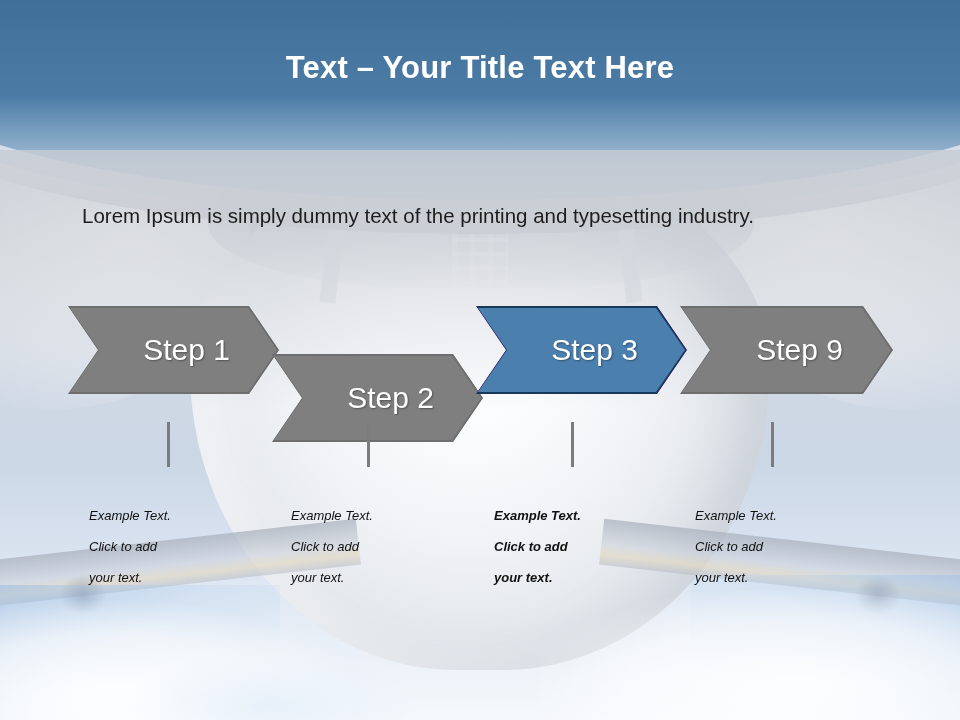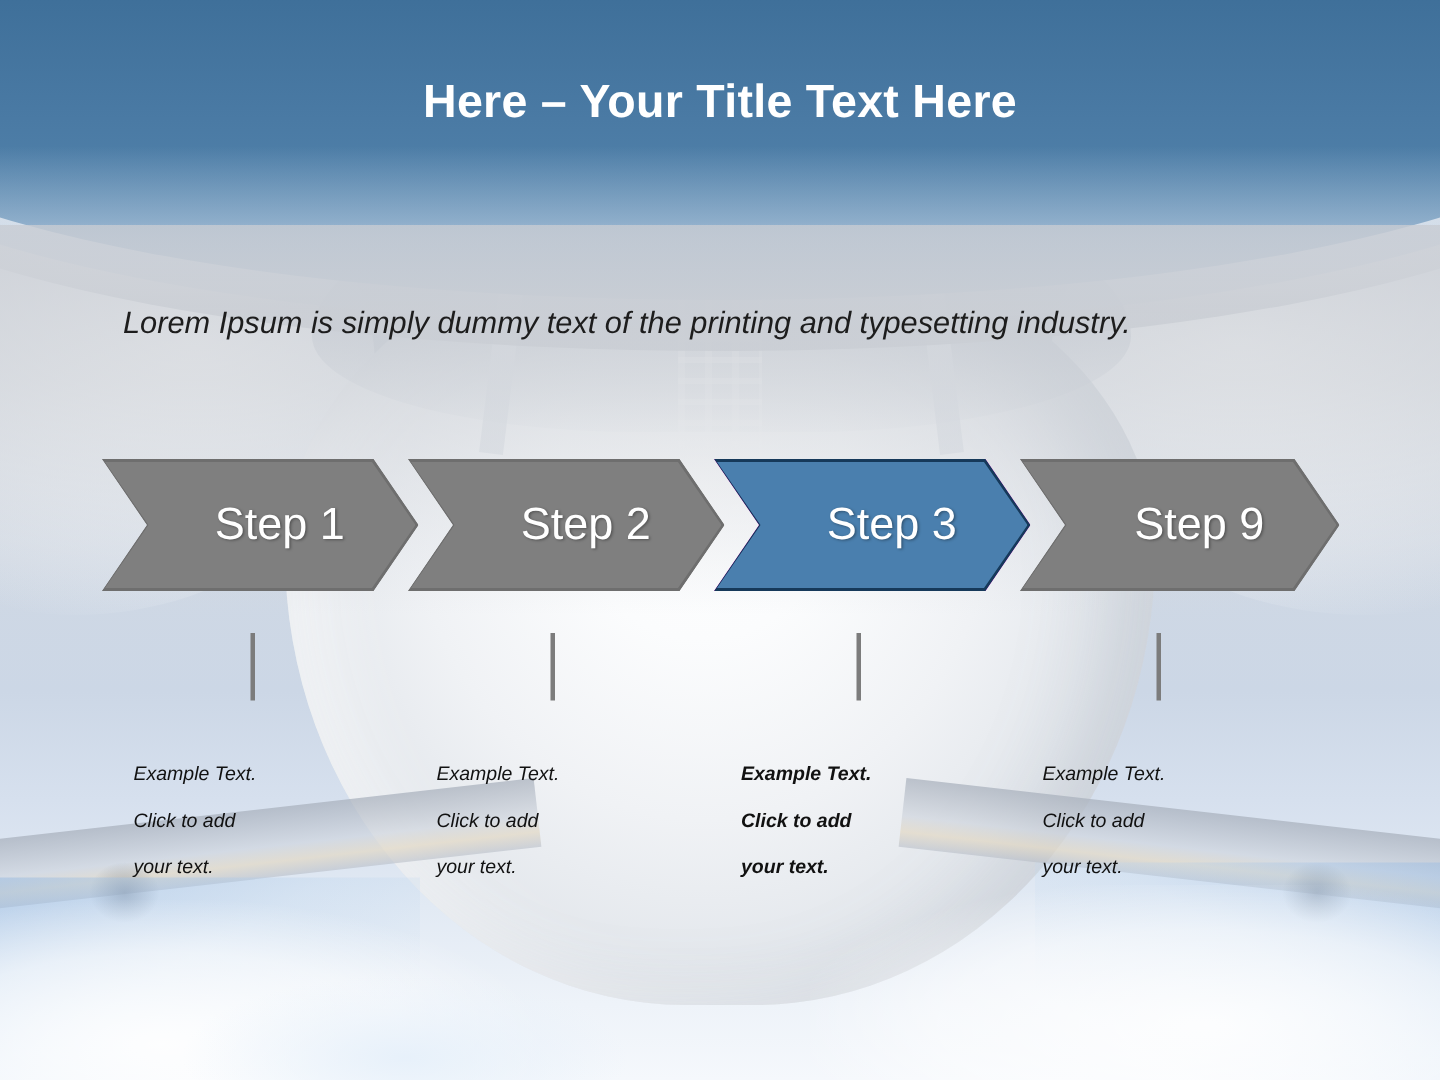--- a/index.html
+++ b/index.html
@@ -143,21 +143,20 @@
     letter-spacing: 0.2px;
     white-space: nowrap;
   }
   .title .t-bold { font-weight: bold; }
   .title .t-rest { font-weight: bold; }
 
   
   .body-copy {
     position: absolute; left: 82px; top: 198px; width: 810px;
     font-size: 20.5px;
-    font-style: italic;
     line-height: 36px;
     color: #1d1d1d;
     text-align: justify;
     text-justify: inter-word;
   }
 
   
   .chevron-row { position: absolute; left: 0; top: 306px; width: 960px; height: 90px; }
   .chevron {
     position: absolute; top: 0; height: 88px;
@@ -237,30 +236,30 @@
   <div class="bg-layer cloud-a"></div>
   <div class="bg-layer cloud-b"></div>
   <div class="bg-layer cloud-c"></div>
 
   <div class="header-blue"></div>
   <div class="header-arcband"></div>
   <div class="header-grayfill"></div>
   <div class="content-veil"></div>
 
   <div class="title">
-    <span class="t-bold">Here</span><span class="t-rest"> – Your Title Text Here</span>
+    <span class="t-bold">Text</span><span class="t-rest"> – Your Title Text Here</span>
   </div>
 
   <div class="body-copy">Lorem Ipsum is simply dummy text of the printing and typesetting industry.</div>
 
   <div class="chevron-row">
     <div class="chevron chev-gray" style="left:68px;  width:211px;">
       <span class="chev-label">Step 1</span>
     </div>
-    <div class="chevron chev-gray" style="left:272px; width:211px;">
+    <div class="chevron chev-gray" style="left:272px; width:211px;margin-top:48px;">
       <span class="chev-label">Step 2</span>
     </div>
     <div class="chevron chev-blue" style="left:476px; width:211px;">
       <span class="chev-label">Step 3</span>
     </div>
     <div class="chevron chev-gray" style="left:680px; width:213px;">
       <span class="chev-label">Step 9</span>
     </div>
   </div>
 

